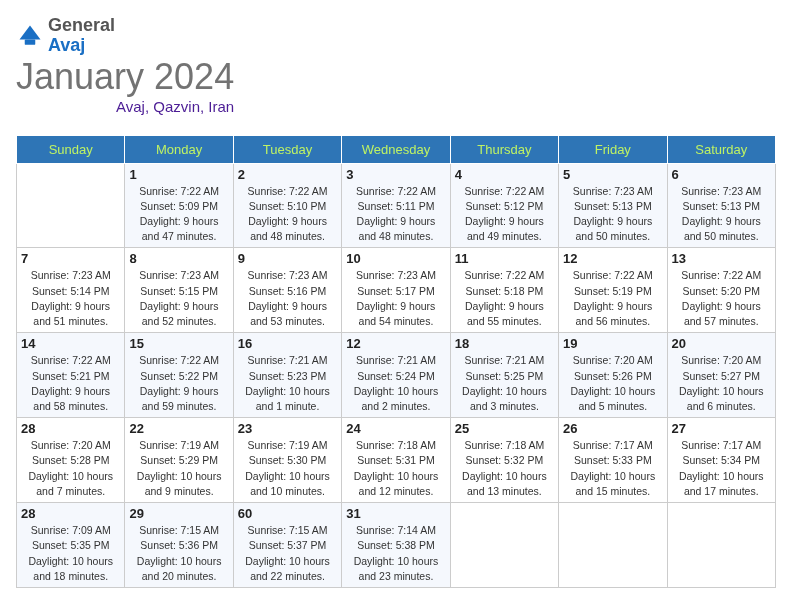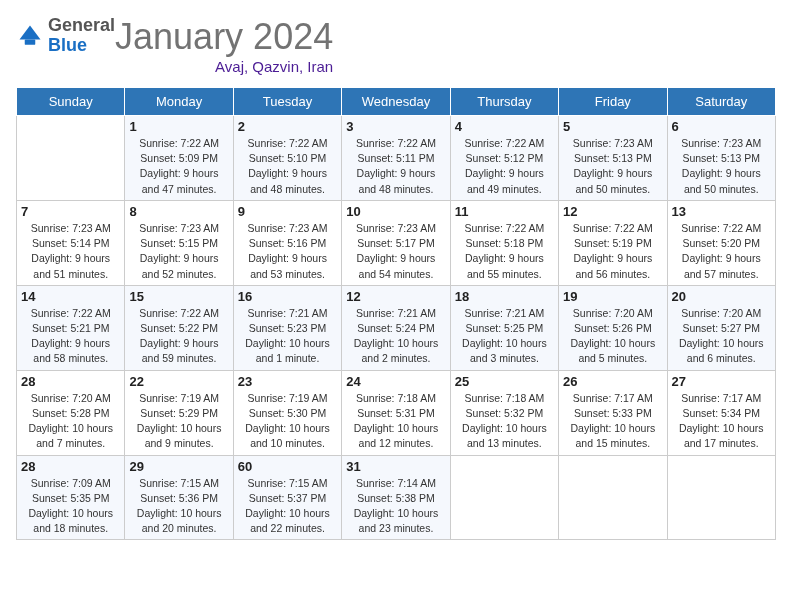--- a/index.html
+++ b/index.html
@@ -7,21 +7,22 @@
       font-family: Arial, sans-serif;
       background: #fff;
       width: 792px;
       min-height: 612px;
       padding: 16px;
     }
     .header {
       display: flex;
       justify-content: flex-start;
       align-items: flex-start;
-      margin-bottom: 12px;
+      margin-bottom: 20px;
+      flex-direction: column;
     }
     .logo {
       display: flex;
       align-items: center;
       gap: 4px;
     }
     .logo-text {
       font-size: 18px;
       font-weight: bold;
       line-height: 1.1;
@@ -42,21 +43,21 @@
       font-size: 15px;
       color: #4c1d95;
     }
     table {
       width: 100%;
       border-collapse: collapse;
       font-size: 11px;
     }
     thead th {
       background-color: #2e75b6;
-      color: #ffffff;
+      color: #bef264;
       text-align: center;
       padding: 6px 2px;
       font-size: 13px;
       font-weight: normal;
       border: 1px solid #fff;
     }
     tbody td {
       vertical-align: top;
       border: 1px solid #ccc;
       padding: 3px 4px;
@@ -91,21 +92,21 @@
 <body>
 
 <div class="header">
   <div class="logo">
     <svg class="logo-icon" viewBox="0 0 32 32">
       <polygon points="16,4 28,20 4,20" fill="#1a6fc4"></polygon>
       <rect x="10" y="20" width="12" height="6" fill="#1a6fc4" rx="1"></rect>
     </svg>
     <div class="logo-text">
       <span class="logo-general">General</span><br>
-      <span class="logo-blue">Blue</span>
+      <span class="logo-blue">Avaj</span>
     </div>
   </div>
   <div class="title-block">
     <div class="calendar-title">January 2024</div>
     <div class="calendar-subtitle">Avaj, Qazvin, Iran</div>
   </div>
 </div>
 
 <table>
   <thead>

